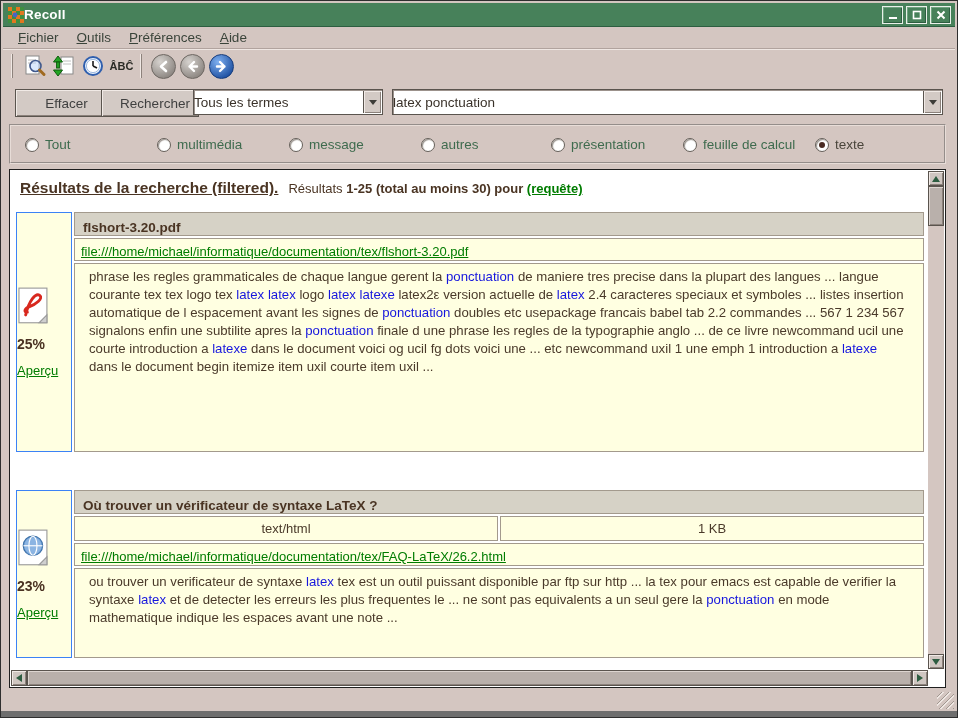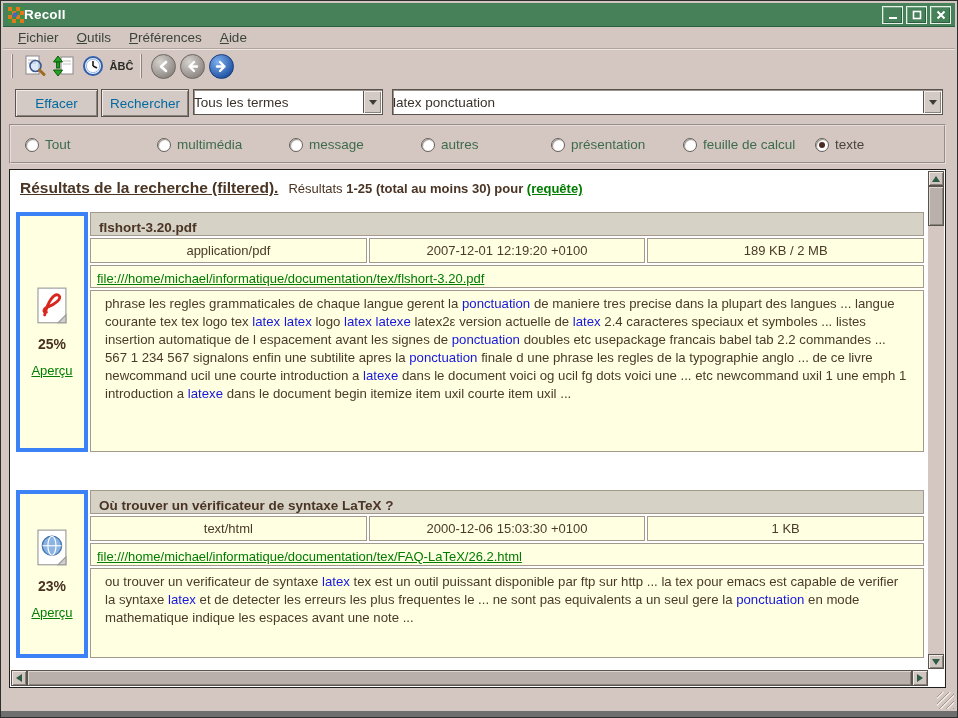--- a/index.html
+++ b/index.html
@@ -28,21 +28,21 @@
   .handle{width:5px;height:24px;margin:0 4px;background:repeating-linear-gradient(90deg,#f0e8e4 0 1px,#8d827c 1px 2px,rgba(0,0,0,0) 2px 5px);}
   .tbtn{width:27px;height:27px;display:flex;align-items:center;justify-content:center;margin:0 1px;}
   .roundbtn{width:23px;height:23px;border-radius:50%;margin:0 2px;display:flex;align-items:center;justify-content:center;}
   .roundgray{background:radial-gradient(circle at 35% 30%,#d6d2ce,#8f8984 75%);border:1px solid #6d6762;}
   .roundblue{background:radial-gradient(circle at 35% 30%,#7fb0f0,#1d4fa0 80%);border:1px solid #163c7c;}
   .abc{font-size:11px;font-weight:bold;color:#2b2b26;letter-spacing:0px;}
 
   
   .pushbtn{position:absolute;height:26px;background:#d3cac5;border:1px solid #5a544e;
     box-shadow:inset 1px 1px 0 #f1eae6, inset -1px -1px 0 #8b817b;
-    display:flex;align-items:center;justify-content:center;font-size:13.5px;color:#0369a1;}
+    display:flex;align-items:center;justify-content:center;font-size:13.5px;color:#404040;padding-left:10px;}
   .combo{position:absolute;height:26px;background:#ffffff;border:1px solid #5a544e;
     box-shadow:inset 1px 1px 0 #9c928c;
     font-size:13.5px;color:#3a322a;display:flex;align-items:center;box-sizing:border-box;}
   .combo .arrowbox{position:absolute;right:1px;top:1px;bottom:1px;width:17px;background:#d3cac5;
     box-shadow:inset 1px 1px 0 #f1eae6, inset -1px -1px 0 #8b817b;border-left:1px solid #5a544e;
     display:flex;align-items:center;justify-content:center;}
   .tri-down{width:0;height:0;border-left:4px solid transparent;border-right:4px solid transparent;border-top:5px solid #3c3c38;}
 
   
   #radioframe{position:absolute;left:8px;top:123px;width:937px;height:40px;border:2px groove #e8ddd8;box-sizing:border-box;}
@@ -55,21 +55,21 @@
 
   
   #resultspanel{position:absolute;left:8px;top:168px;width:937px;height:519px;background:#ffffff;border:1px solid #1f1f1f;box-sizing:border-box;}
   #resheader{position:absolute;left:10px;top:9px;white-space:nowrap;}
   #resheader .h1{font-weight:bold;font-size:15.5px;color:#4a3423;text-decoration:underline;}
   #resheader .h2{font-size:13px;color:#4a3423;margin-left:10px;}
   #resheader .h2 b{font-weight:bold;}
   a.glink{color:#007c00;text-decoration:underline;cursor:pointer;}
 
   .result{position:absolute;left:6px;display:flex;gap:2px;}
-  .leftcell{width:72px;background:#ffffe1;border:4px solid #3b82f6;display:flex;flex-direction:column;align-items:center;justify-content:center;gap:11px;box-sizing:border-box;}
+  .leftcell{width:56px;background:#ffffe1;border:1px solid #3b82f6;display:flex;flex-direction:column;align-items:flex-start;justify-content:center;gap:11px;box-sizing:border-box;}
   .pct{font-weight:bold;font-size:14px;color:#4a3222;}
   .apercu{font-size:13px;}
   .rightcol{flex:1;display:flex;flex-direction:column;gap:2px;}
   .titlerow{height:24px;background:#d6d2c6;border:1px solid #a39a8d;font-weight:bold;font-size:13.5px;color:#4a3423;padding:7px 8px 0 8px;box-sizing:border-box;}
   .inforow{display:flex;gap:2px;height:25px;}
   .cell{flex:1;background:#ffffe1;border:1px solid #a39a8d;text-align:center;font-size:13px;color:#4a3a2a;line-height:23px;box-sizing:border-box;}
   .urlrow{height:23px;background:#ffffe1;border:1px solid #a39a8d;padding:3px 6px 0 6px;box-sizing:border-box;white-space:nowrap;overflow:hidden;}
   .urlrow a{font-size:13px;}
   .snippet{flex:1;background:#ffffe1;border:1px solid #a39a8d;padding:4px 14px;font-size:13.2px;line-height:18px;color:#4a3a2a;box-sizing:border-box;}
   .snippet .hl{color:#1616dd;}
@@ -249,25 +249,20 @@
         <svg width="33" height="38" viewBox="0 0 28 34">
           <rect x="1" y="1" width="25" height="31" fill="#ffffff" stroke="#9a9a9a"></rect>
           <polygon points="26,32 19,32 26,25" fill="#cfcfcf" stroke="#9a9a9a"></polygon>
           <path d="M7 25 C10 12 16 5 19.5 7.5 C23 10 16.5 15.5 9.5 18 C5.5 19.5 5.5 23 8.5 22.5" stroke="#d8281e" stroke-width="2.6" fill="none" stroke-linecap="round"></path>
         </svg>
         <span class="pct">25%</span>
         <a class="glink apercu">Aperçu</a>
       </div>
       <div class="rightcol">
         <div class="titlerow">flshort-3.20.pdf</div>
-        <div class="inforow">
-          <div class="cell">application/pdf</div>
-          <div class="cell">2007-12-01 12:19:20 +0100</div>
-          <div class="cell">189 KB / 2 MB</div>
-        </div>
         <div class="urlrow"><a class="glink">file:///home/michael/informatique/documentation/tex/flshort-3.20.pdf</a></div>
         <div class="snippet"><span>phrase les regles grammaticales de chaque langue gerent la </span><span class="hl">ponctuation</span><span> de maniere tres precise dans la plupart des langues ... langue courante tex tex logo tex </span><span class="hl">latex</span><span> </span><span class="hl">latex</span><span> logo </span><span class="hl">latex</span><span> </span><span class="hl">latexe</span><span> latex2ε version actuelle de </span><span class="hl">latex</span><span> 2.4 caracteres speciaux et symboles ... listes insertion automatique de l espacement avant les signes de </span><span class="hl">ponctuation</span><span> doubles etc usepackage francais babel tab 2.2 commandes ... 567 1 234 567 signalons enfin une subtilite apres la </span><span class="hl">ponctuation</span><span> finale d une phrase les regles de la typographie anglo ... de ce livre newcommand ucil une courte introduction a </span><span class="hl">latexe</span><span> dans le document voici og ucil fg dots voici une ... etc newcommand uxil 1 une emph 1 introduction a </span><span class="hl">latexe</span><span> dans le document begin itemize item uxil courte item uxil ...</span></div>
       </div>
     </div>
 
     <div class="result" style="top:320px;width:908px;height:168px;">
       <div class="leftcell">
         <svg width="33" height="38" viewBox="0 0 28 34">
           <rect x="1" y="1" width="25" height="31" fill="#ffffff" stroke="#9a9a9a"></rect>
           <polygon points="26,32 19,32 26,25" fill="#cfcfcf" stroke="#9a9a9a"></polygon>
@@ -276,21 +271,20 @@
           <ellipse cx="13.5" cy="15" rx="3.6" ry="8.5" fill="none" stroke="#ffffff" stroke-width="1"></ellipse>
           <line x1="5" y1="15" x2="22" y2="15" stroke="#ffffff" stroke-width="1"></line>
         </svg>
         <span class="pct">23%</span>
         <a class="glink apercu">Aperçu</a>
       </div>
       <div class="rightcol">
         <div class="titlerow">Où trouver un vérificateur de syntaxe LaTeX ?</div>
         <div class="inforow">
           <div class="cell">text/html</div>
-          <div class="cell">2000-12-06 15:03:30 +0100</div>
           <div class="cell">1 KB</div>
         </div>
         <div class="urlrow"><a class="glink">file:///home/michael/informatique/documentation/tex/FAQ-LaTeX/26.2.html</a></div>
         <div class="snippet"><span>ou trouver un verificateur de syntaxe </span><span class="hl">latex</span><span> tex est un outil puissant disponible par ftp sur http ... la tex pour emacs est capable de verifier la syntaxe </span><span class="hl">latex</span><span> et de detecter les erreurs les plus frequentes le ... ne sont pas equivalents a un seul gere la </span><span class="hl">ponctuation</span><span> en mode mathematique indique les espaces avant une note ...</span></div>
       </div>
     </div>
 
     <div id="vscroll">
       <div class="sbtn up">
           <div class="tri-up-g"></div>

